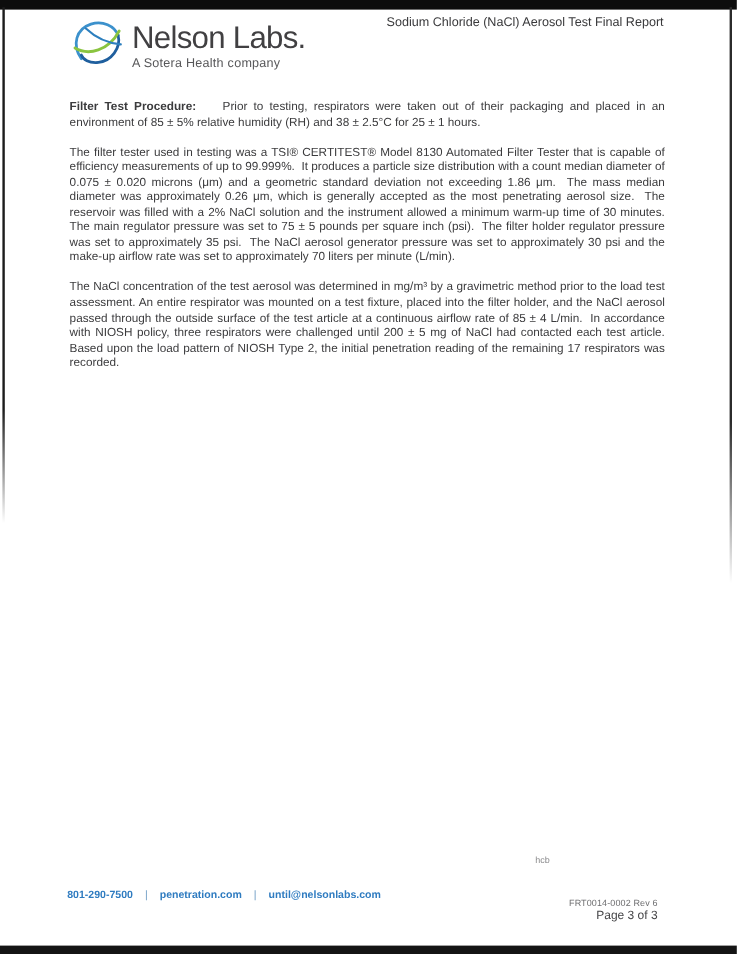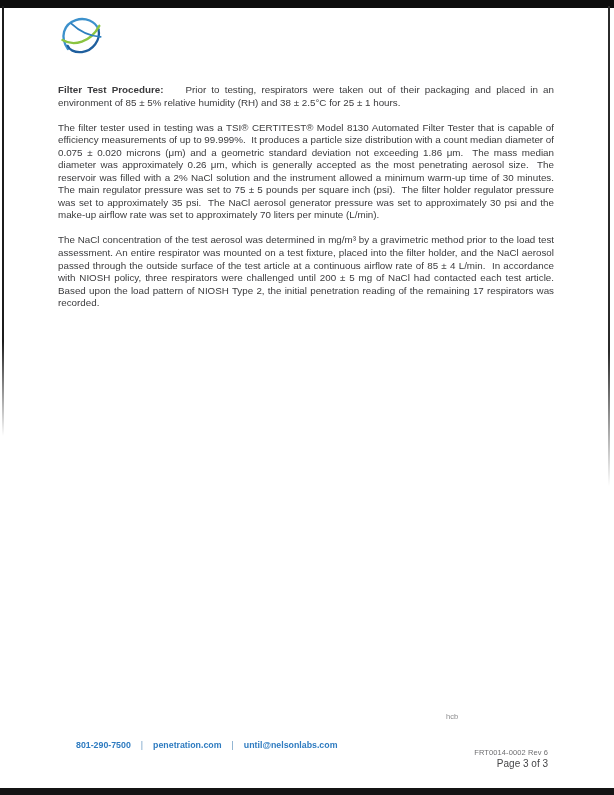--- a/index.html
+++ b/index.html
@@ -30,21 +30,21 @@
                   font-size:10.5px; line-height:13.5px; color:#39393b; }
 
   
   .doc-body { position:absolute; top:84px; left:58px; width:496px;
               font-size:9.8px; line-height:12.55px; color:#3b3b3d;
               text-align:justify; }
   .doc-body p { margin:0 0 12.5px 0; white-space:pre-wrap; }
   .doc-body b { margin-right:22px; }
 
   
-  .footer-links { position:absolute; top:740px; left:76px; display:flex; gap:10px;
+  .footer-links { position:absolute; top:740px; left:56px; display:flex; gap:10px;
                   font-size:8.8px; font-weight:bold; color:#2e7bc0; align-items:center; }
   .footer-links .sep { color:#6d9cc4; font-weight:normal; }
   .footer-initials { position:absolute; top:712px; left:446px; font-size:7.5px; color:#8b8b8d; }
   .footer-meta { position:absolute; top:748px; right:66px; text-align:right; }
   .footer-doc  { font-size:7.5px; color:#6e6e70; letter-spacing:0.1px; }
   .footer-page { font-size:10px; color:#454547; margin-top:1px; }
 </style>
 </head>
 <body>
 
@@ -53,23 +53,28 @@
 <div class="scan-left"></div>
 <div class="scan-right"></div>
 
 <div class="logo-block">
   <svg class="logo-mark" viewBox="0 0 54 48" fill="none" xmlns="http://www.w3.org/2000/svg">
     <path d="M11 38 C 2 25 6 10 20 5.5 C 31 2 42 7 45.5 16" stroke="#3c91cc" stroke-width="2.6" stroke-linecap="round"></path>
     <path d="M45.5 16 C 48.5 28 39 40 27 41.5 C 18 42.5 12.5 38.5 11 34.5" stroke="#1f5f9e" stroke-width="2.6" stroke-linecap="round"></path>
     <path d="M5 28 C 18 35.5 36.5 30.5 46.5 12" stroke="#8ac440" stroke-width="2.6" stroke-linecap="round"></path>
     <path d="M15 9.5 C 24 18 35 23.5 48 24.5" stroke="#2d7fbe" stroke-width="2" stroke-linecap="round"></path>
   </svg>
+  <div class="logo-texts">
+    <div class="logo-word">Nelson Labs.</div>
+    <div class="logo-tag">A Sotera Health company</div>
+  </div>
 </div>
 
 <div class="header-right">
+  <div>Sodium Chloride (NaCl) Aerosol Test Final Report</div>
 </div>
 
 <div class="doc-body">
   <p><b>Filter Test Procedure:</b><span>Prior to testing, respirators were taken out of their packaging and placed in an environment of 85 ± 5% relative humidity (RH) and 38 ± 2.5°C for 25 ± 1 hours.</span></p>
   <p>The filter tester used in testing was a TSI® CERTITEST® Model 8130 Automated Filter Tester that is capable of efficiency measurements of up to 99.999%.  It produces a particle size distribution with a count median diameter of 0.075 ± 0.020 microns (μm) and a geometric standard deviation not exceeding 1.86 μm.  The mass median diameter was approximately 0.26 μm, which is generally accepted as the most penetrating aerosol size.  The reservoir was filled with a 2% NaCl solution and the instrument allowed a minimum warm-up time of 30 minutes.  The main regulator pressure was set to 75 ± 5 pounds per square inch (psi).  The filter holder regulator pressure was set to approximately 35 psi.  The NaCl aerosol generator pressure was set to approximately 30 psi and the make-up airflow rate was set to approximately 70 liters per minute (L/min).</p>
   <p>The NaCl concentration of the test aerosol was determined in mg/m³ by a gravimetric method prior to the load test assessment. An entire respirator was mounted on a test fixture, placed into the filter holder, and the NaCl aerosol passed through the outside surface of the test article at a continuous airflow rate of 85 ± 4 L/min.  In accordance with NIOSH policy, three respirators were challenged until 200 ± 5 mg of NaCl had contacted each test article.  Based upon the load pattern of NIOSH Type 2, the initial penetration reading of the remaining 17 respirators was recorded.</p>
 </div>
 
 <div class="footer-links">
   <span>801-290-7500</span>

